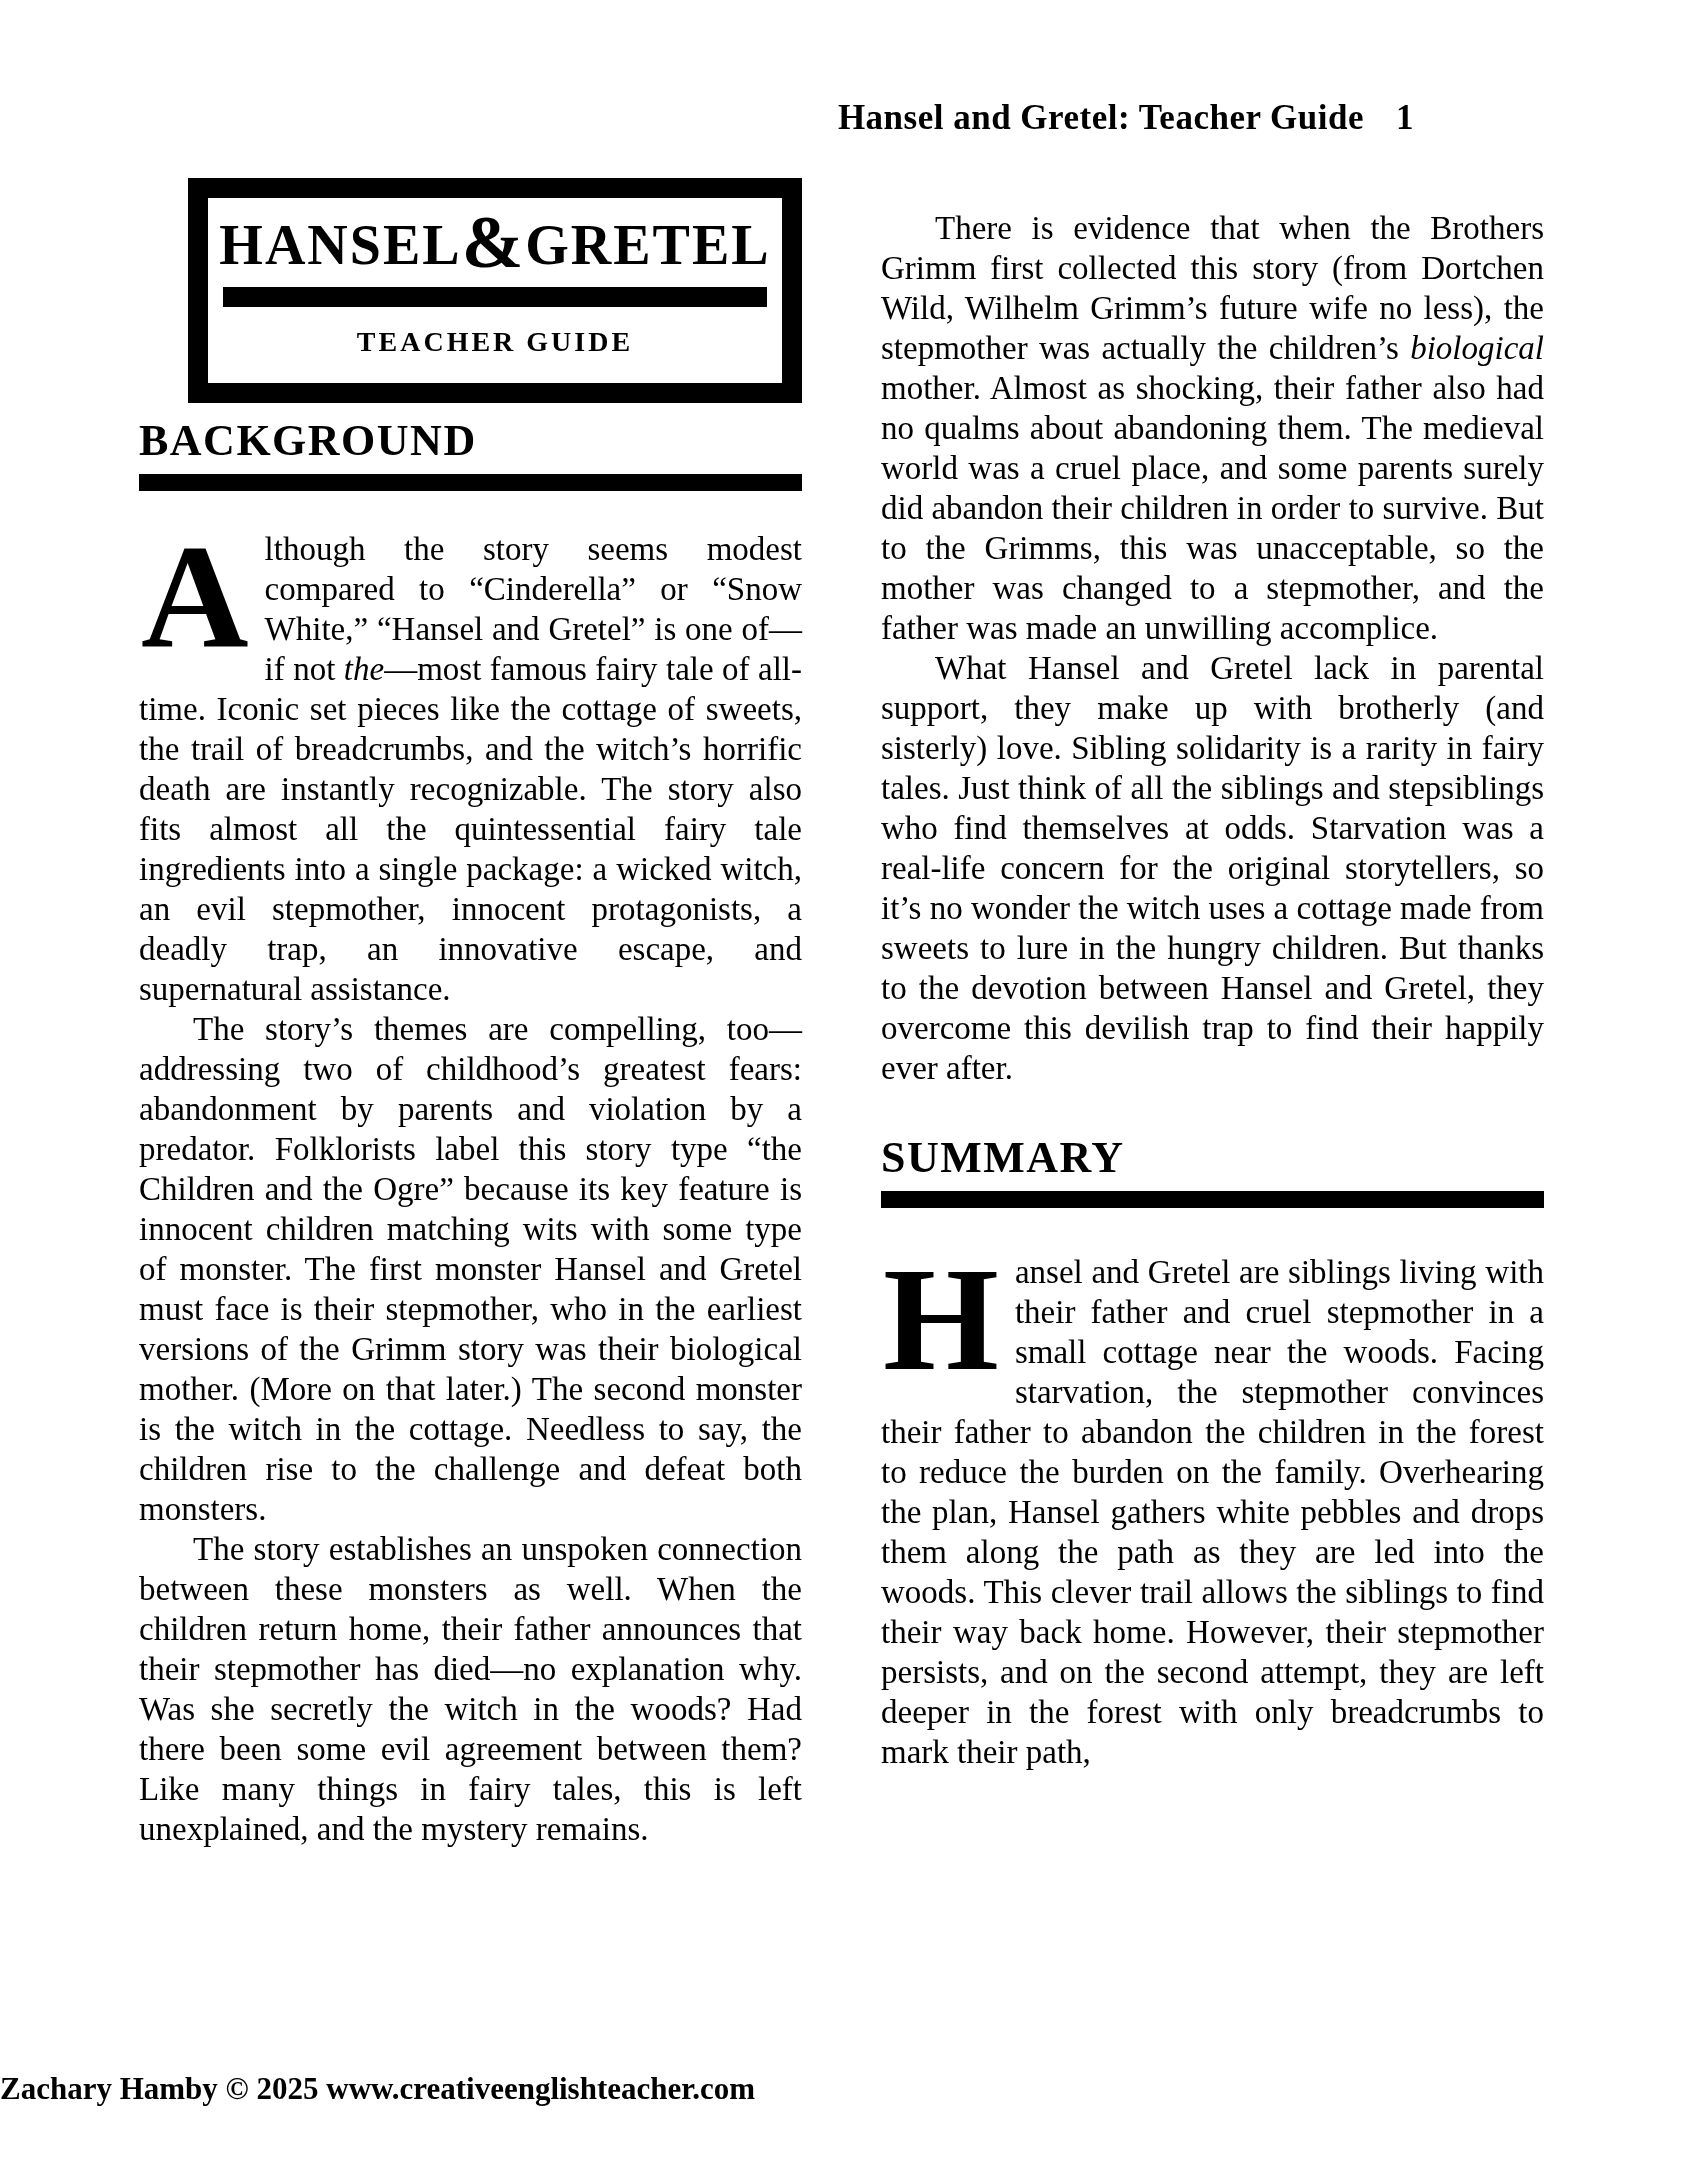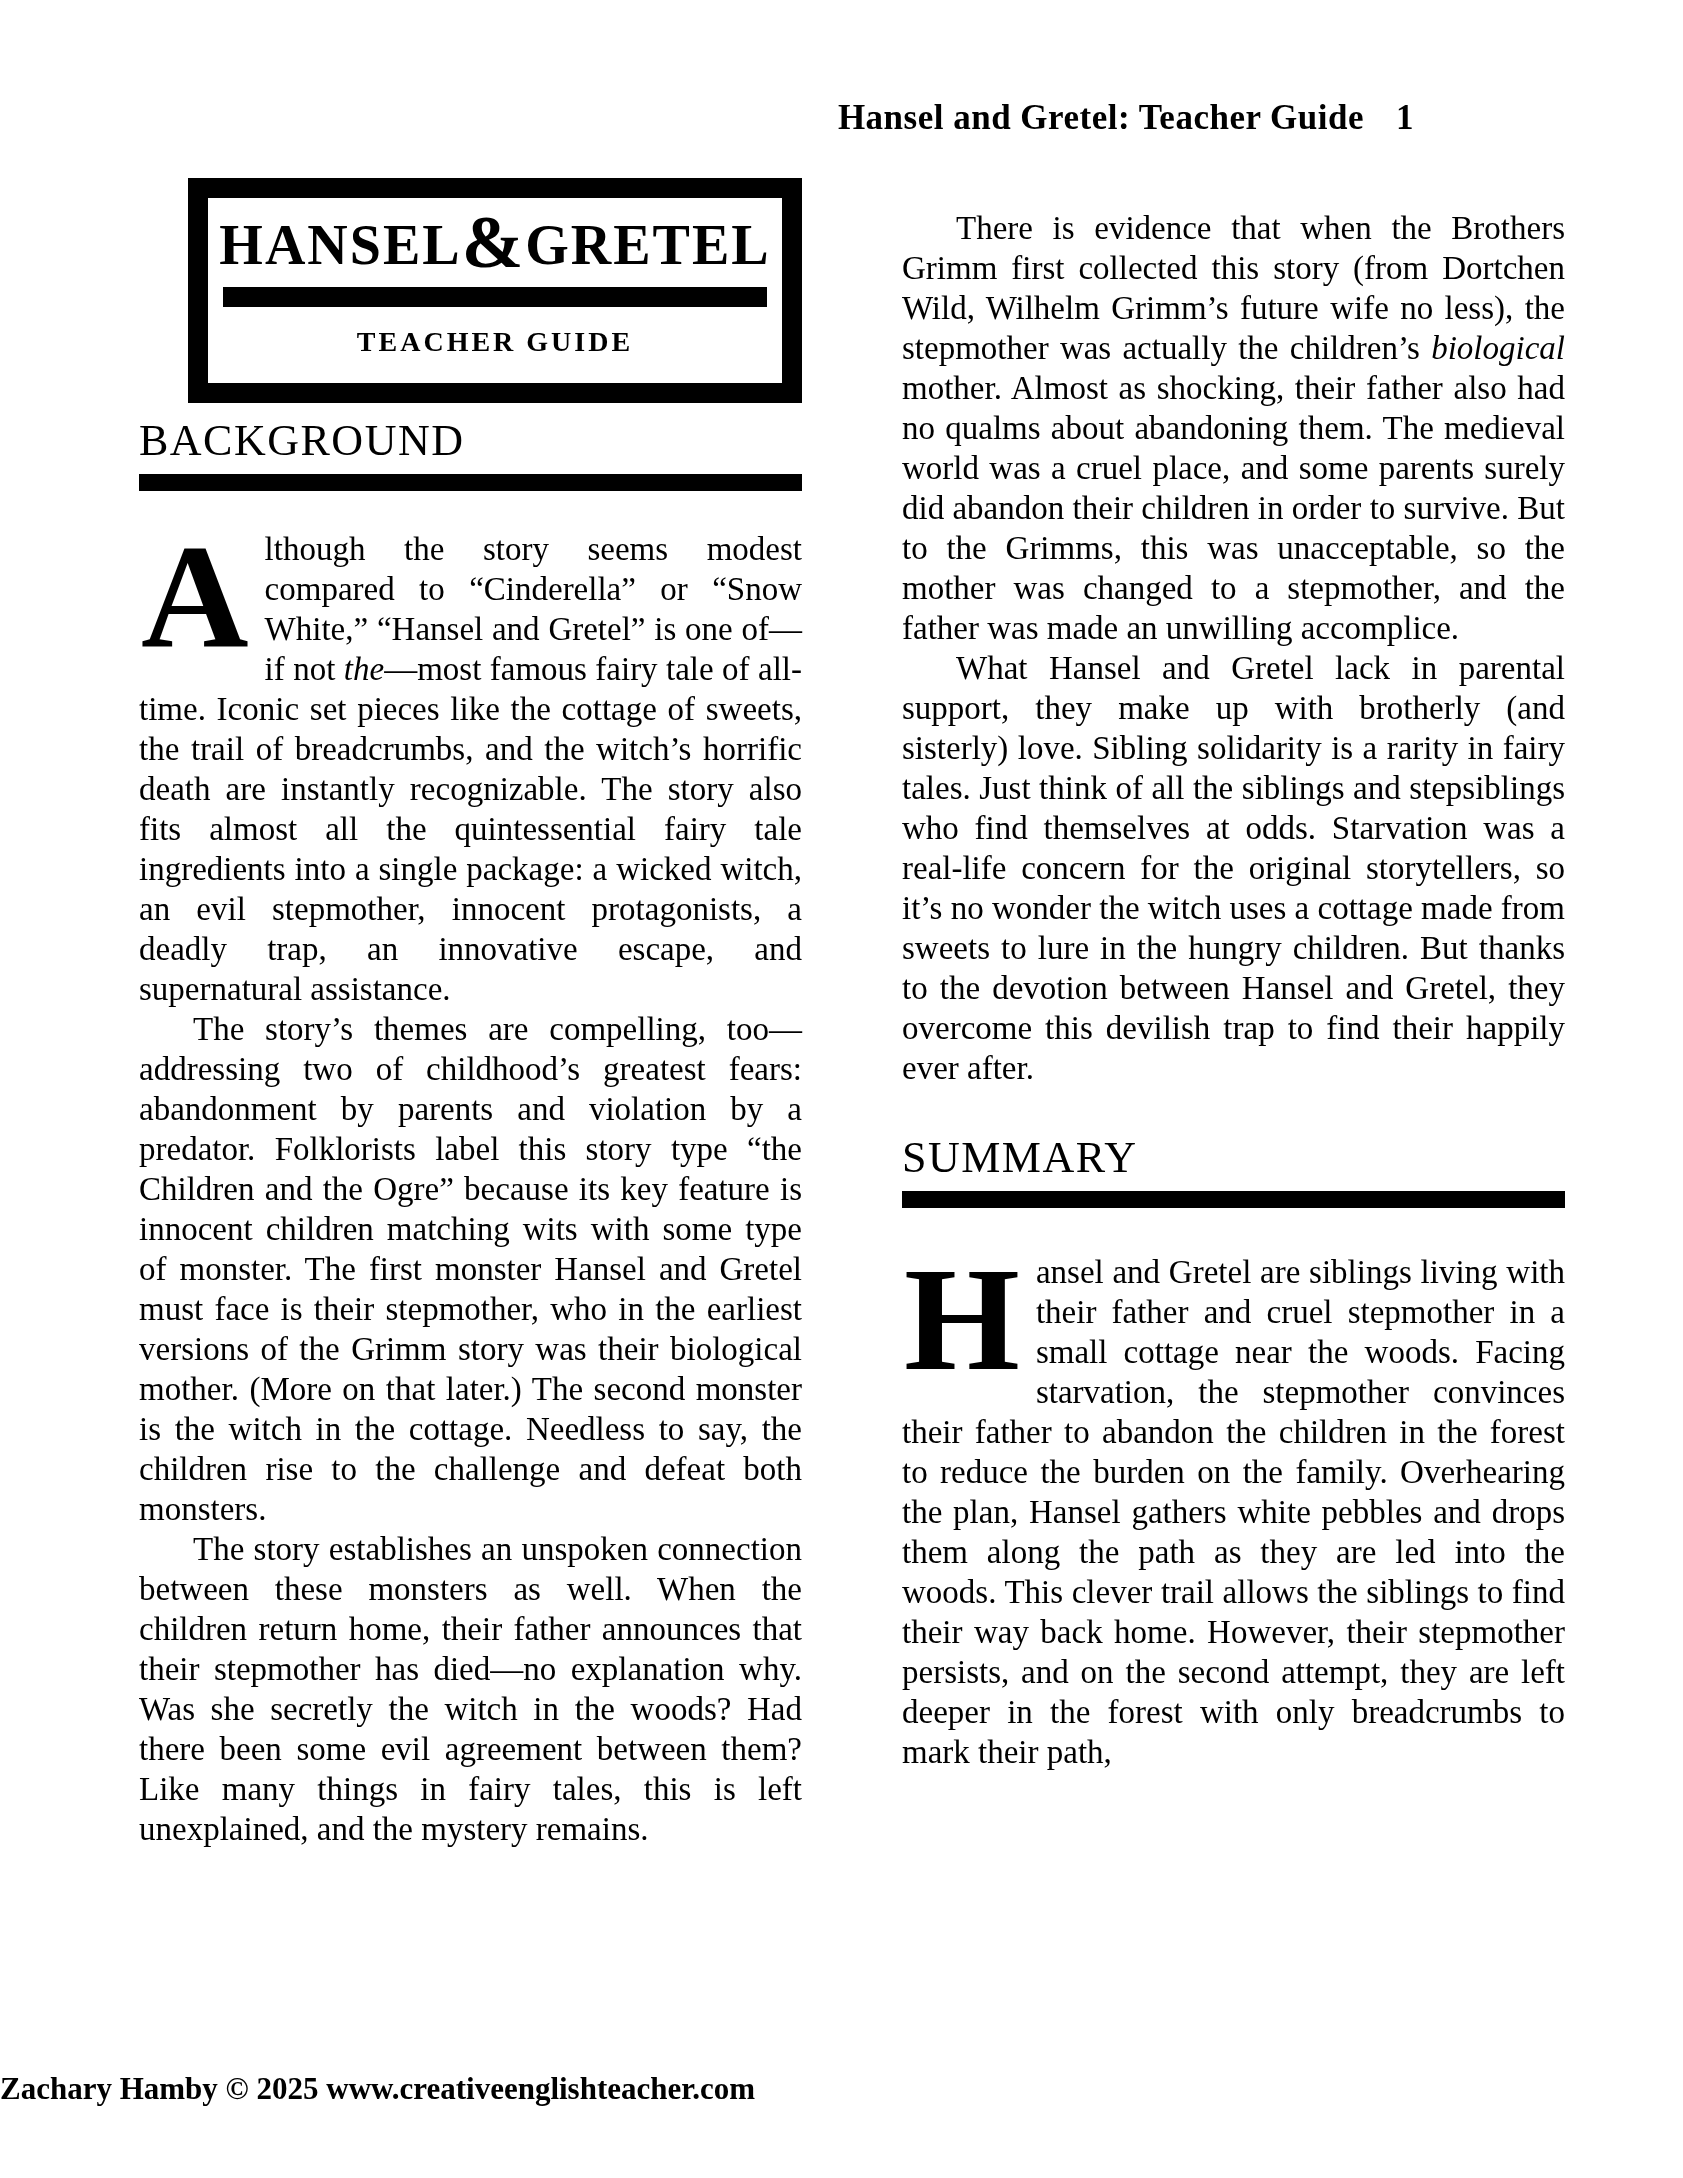--- a/index.html
+++ b/index.html
@@ -17,21 +17,21 @@
     position:absolute; top:95px; left:0; right:188px;
     text-align:right;
     font-weight:bold; font-size:35px; line-height:46px;
     letter-spacing:0.5px;
   }
   .header .pagenum { display:inline-block; margin-left:32px; }
 
   
   .content {
     position:absolute; top:178px; left:139px;
-    display:flex; gap:100px;
+    display:flex; gap:79px;
   }
   .col { width:663px; }
 
   
   .title-box {
     box-sizing:border-box;
     width:614px; margin-left:auto;
     border:20px solid #000;
     text-align:center;
     padding:12px 0 16px;
@@ -39,21 +39,21 @@
   .title-main {
     font-size:56px; line-height:71px; font-weight:bold; letter-spacing:2px;
     white-space:nowrap;
   }
   .title-main .amp { font-size:1.32em; line-height:0; position:relative; top:0.04em; }
   .title-divider { height:20px; background:#000; margin:6px 15px 10px; }
   .title-sub { font-size:28px; line-height:50px; font-weight:bold; letter-spacing:3px; }
 
   
   .section-heading {
-    font-size:44px; line-height:51px; font-weight:normal; letter-spacing:1.5px;
+    font-size:44px; line-height:51px; font-weight:bold; letter-spacing:1.5px;
     margin-top:12px;
   }
   .heading-rule { height:17px; background:#000; margin-top:8px; }
 
   
   .para {
     font-size:33px; line-height:40px;
     text-align:justify; margin:0;
   }
   .para.indent { text-indent:54px; }

